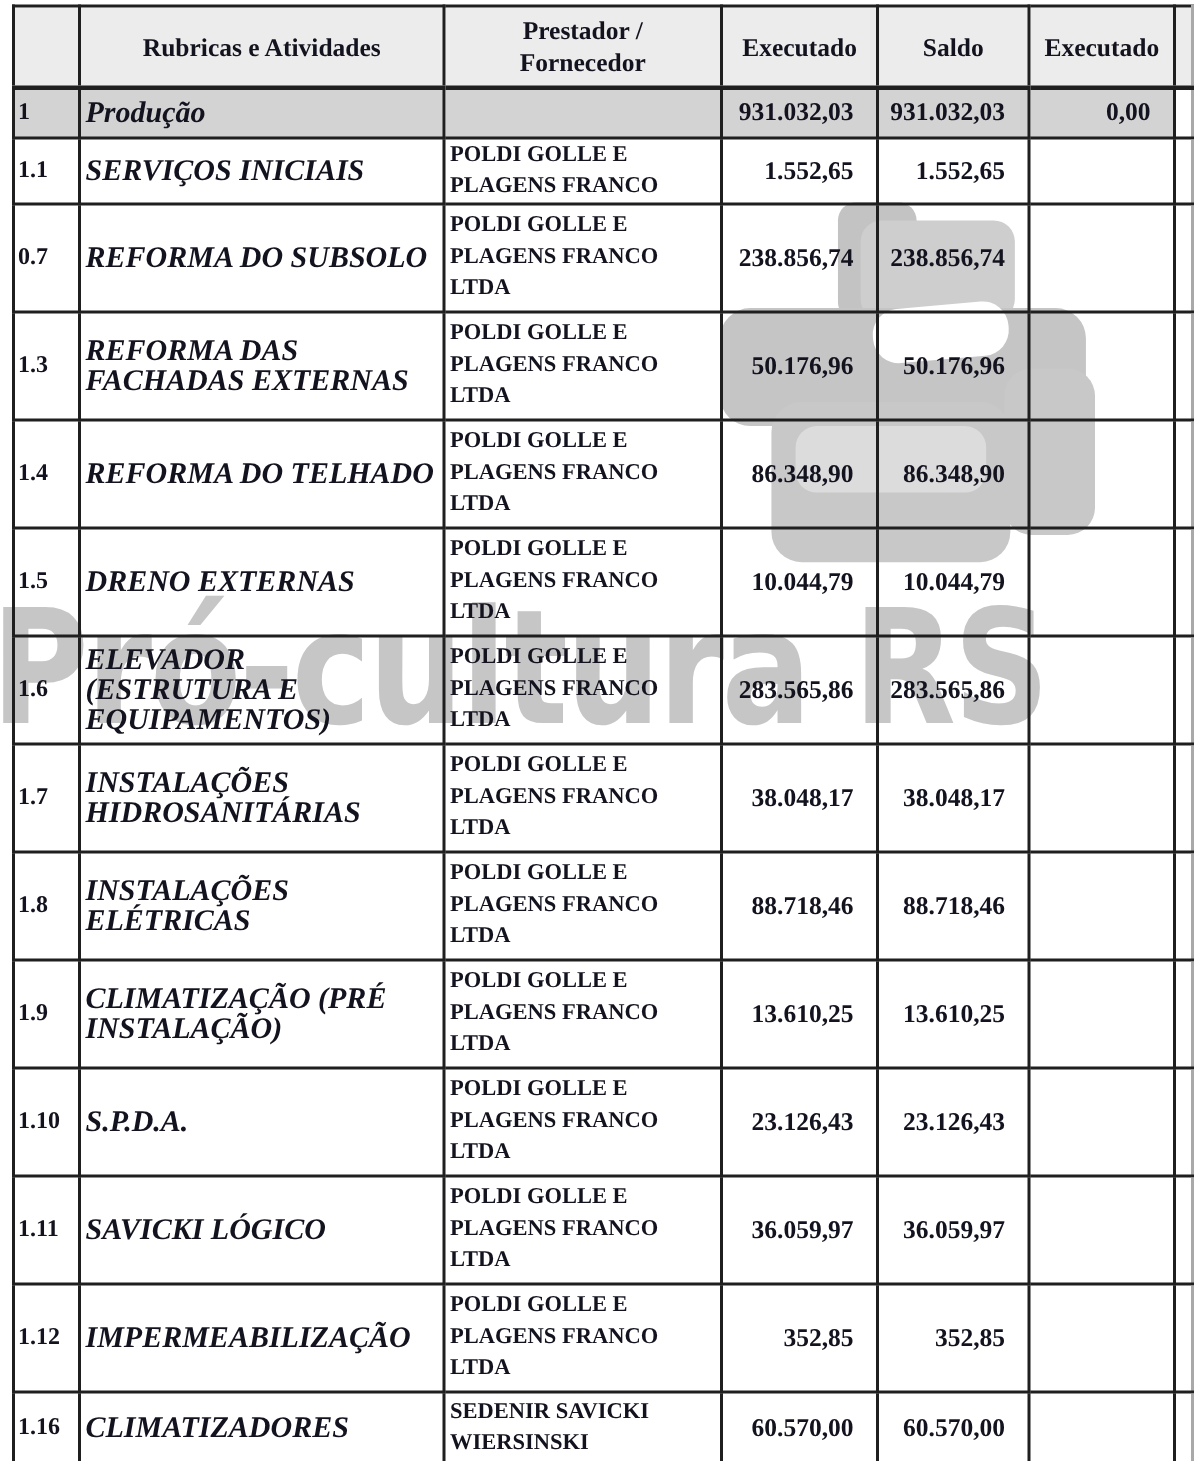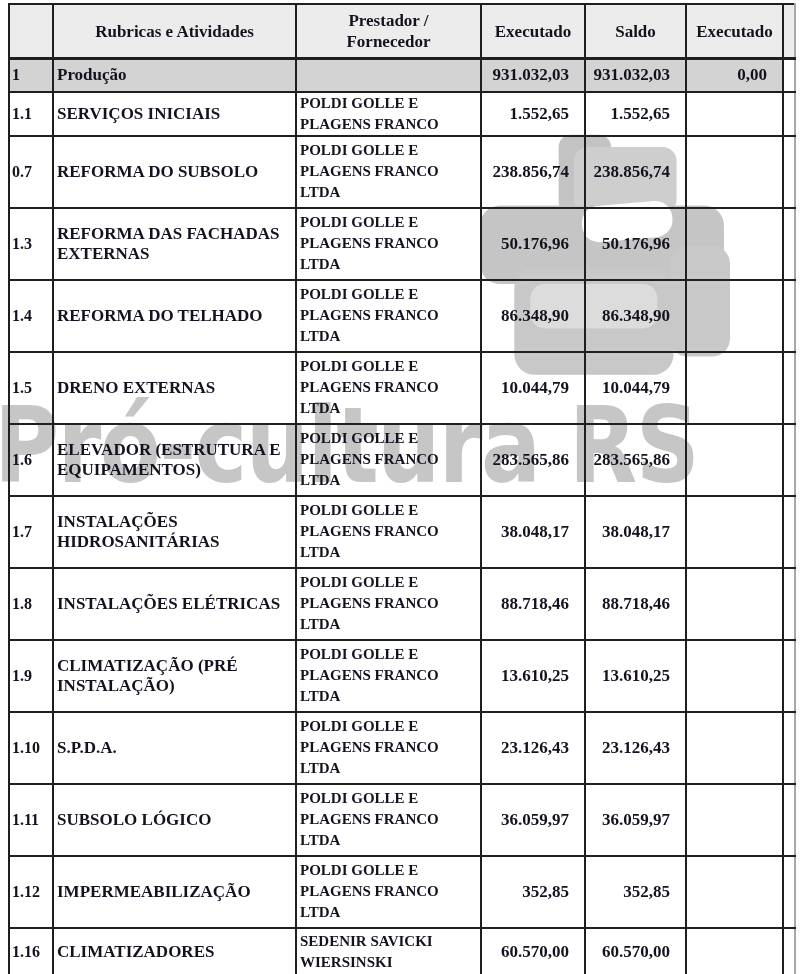--- a/index.html
+++ b/index.html
@@ -33,21 +33,21 @@
     text-align:center;border-bottom-width:3px;white-space:pre-line;
   }
   .budget col.w-num{width:44px;}
   .budget col.w-rubrica{width:243px;}
   .budget col.w-prestador{width:185px;}
   .budget col.w-aprovado{width:104px;}
   .budget col.w-saldo{width:101px;}
   .budget col.w-executado{width:97px;}
   .budget col.w-sliver{width:12px;}
   td.c-num{font-size:16px;padding-left:2px;padding-right:0;}
-  td.c-rubrica{font-size:17px;line-height:20px;}
+  td.c-rubrica{font-size:20px;line-height:20px;font-style:italic;}
   td.c-prestador{font-size:15px;line-height:21px;white-space:pre-line;}
   td.c-money{font-size:17px;text-align:right;padding-right:15px;}
   th.th-sliver,td.c-sliver{border-right-color:#a9a9a9;background:#ffffff;}
   tr.summary td{background:#d3d3d3;}
   tr.summary td.c-sliver{background:#ffffff;}
 </style>
 </head>
 <body>
 
 <div class="watermark-layer">
@@ -199,21 +199,21 @@
     <td class="c-prestador">POLDI GOLLE E
 PLAGENS FRANCO
 LTDA</td>
     <td class="c-money">23.126,43</td>
     <td class="c-money">23.126,43</td>
     <td class="c-money"></td>
     <td class="c-sliver"></td>
   </tr>
       <tr style="height: 72px;">
     <td class="c-num">1.11</td>
-    <td class="c-rubrica">SUBSOLO LÓGICO</td>
+    <td class="c-rubrica">SAVICKI LÓGICO</td>
     <td class="c-prestador">POLDI GOLLE E
 PLAGENS FRANCO
 LTDA</td>
     <td class="c-money">36.059,97</td>
     <td class="c-money">36.059,97</td>
     <td class="c-money"></td>
     <td class="c-sliver"></td>
   </tr>
       <tr style="height: 72px;">
     <td class="c-num">1.12</td>

